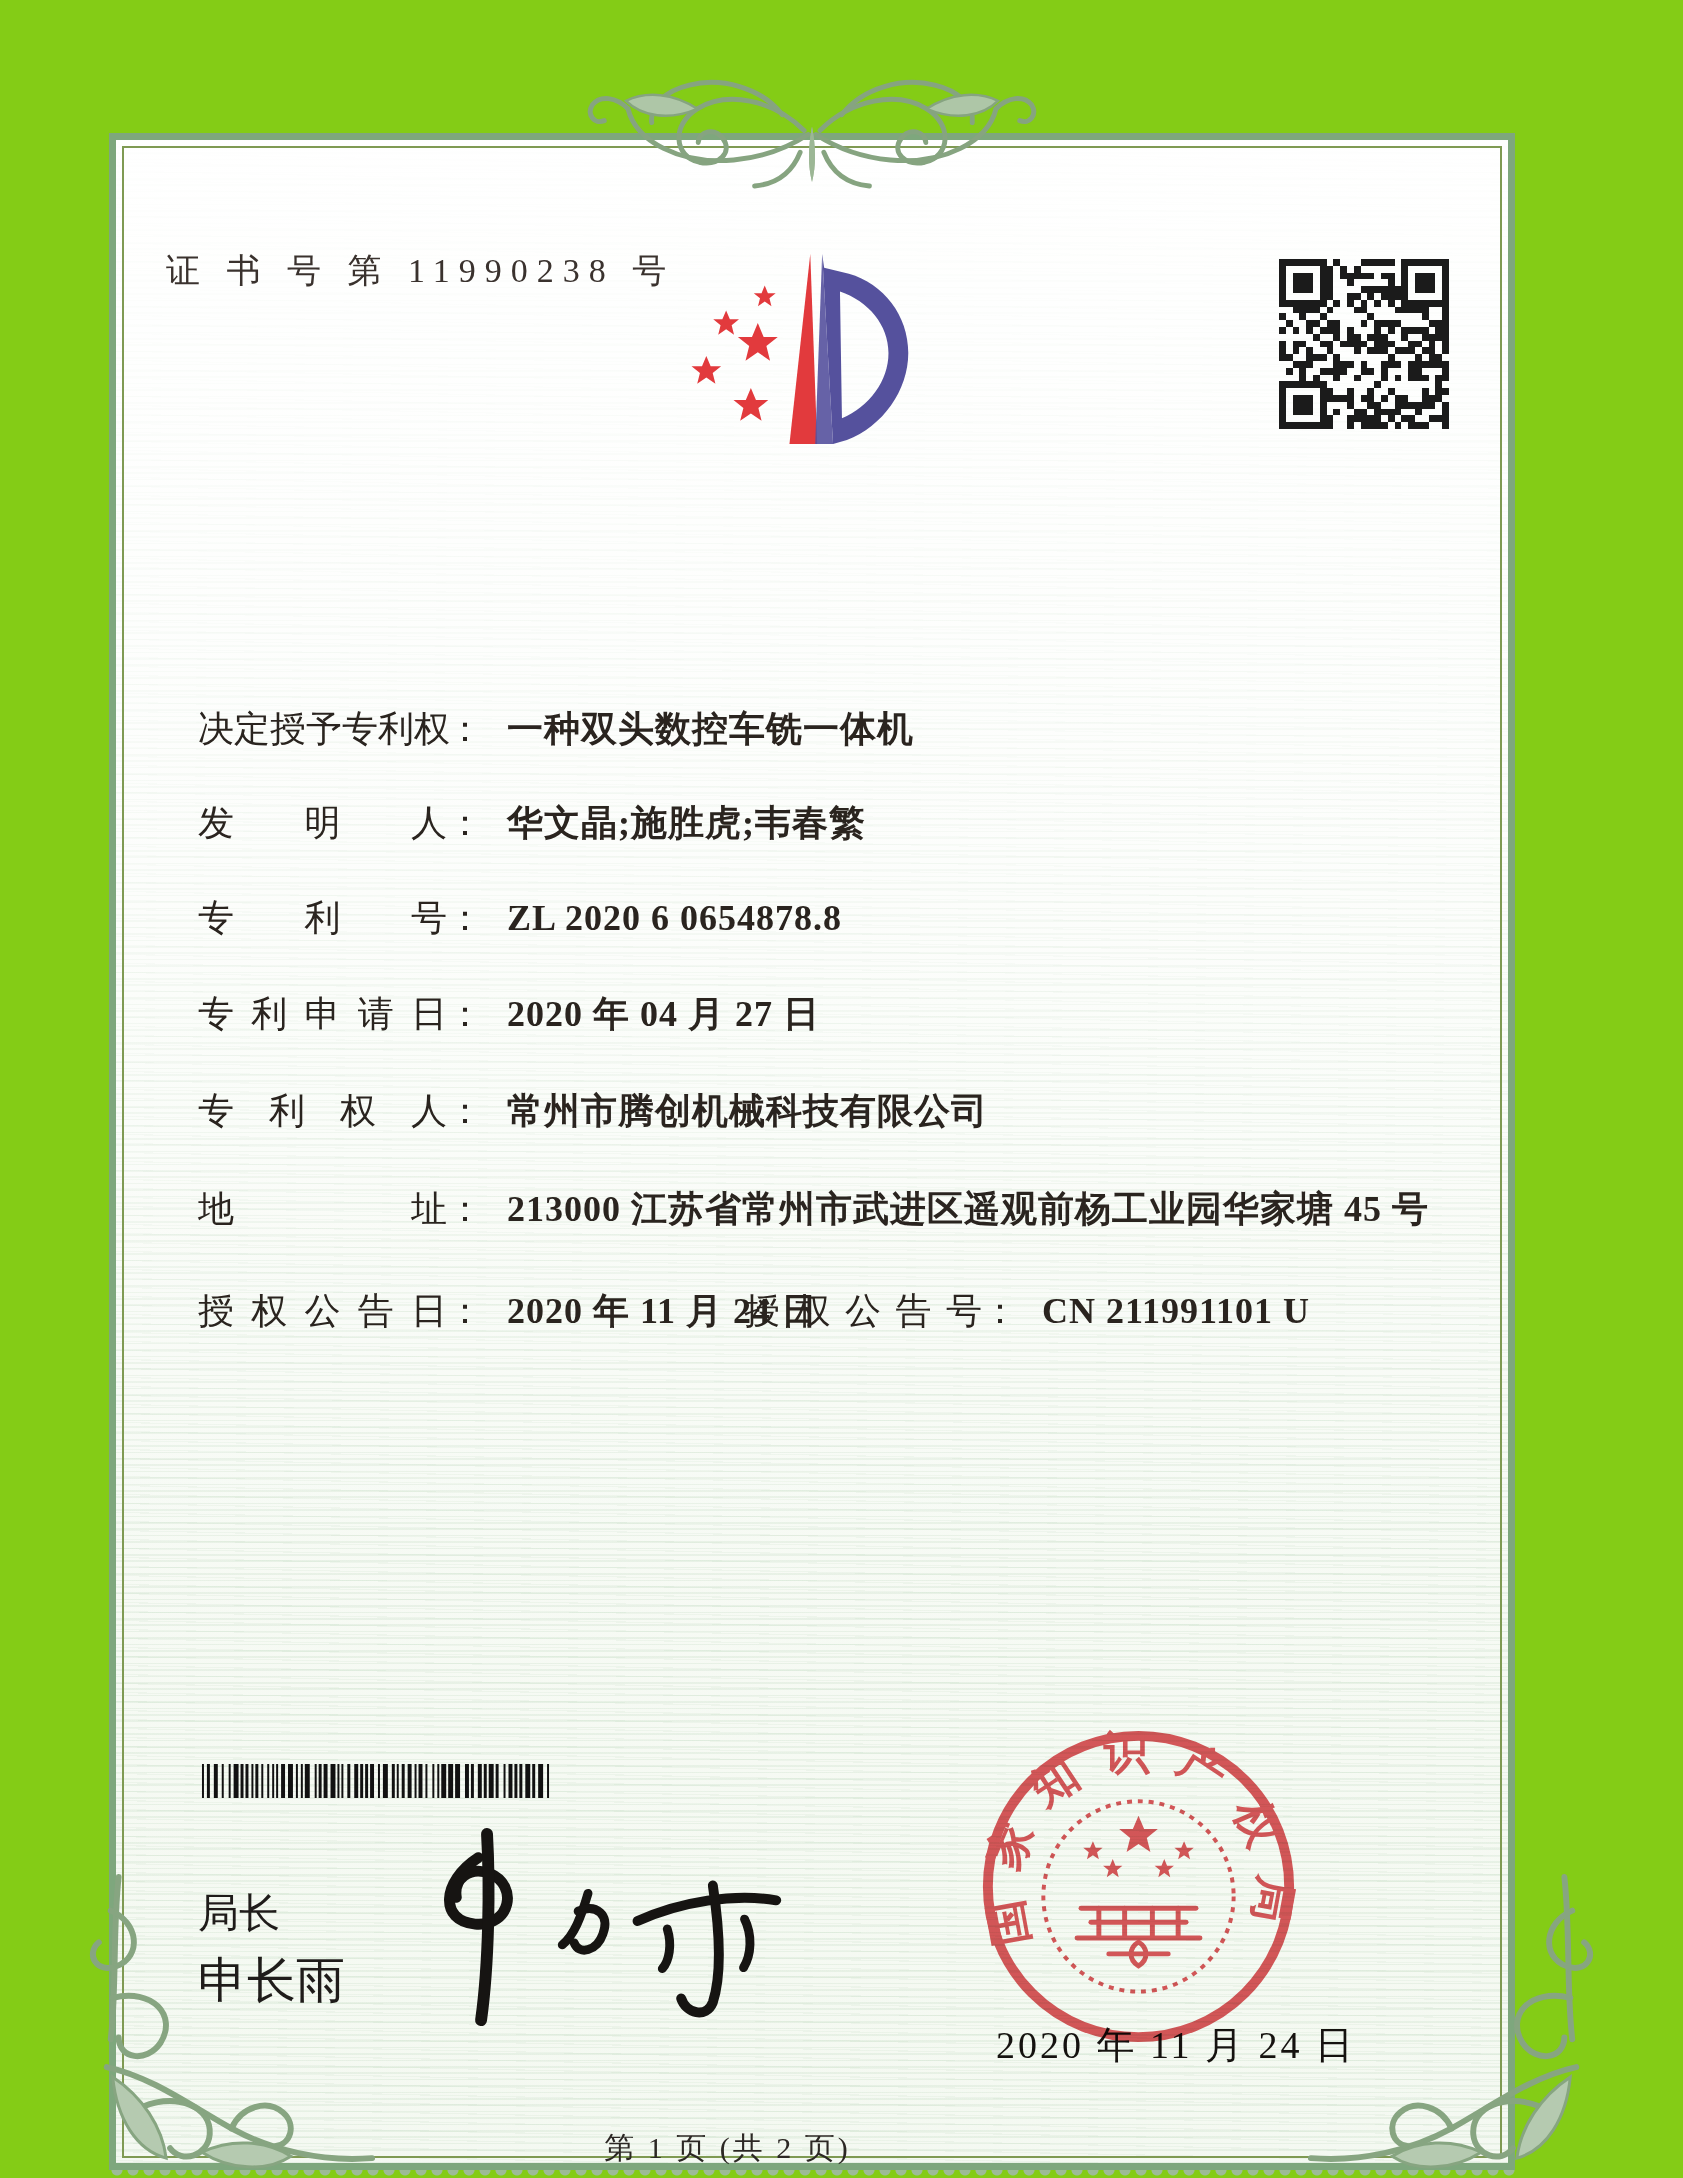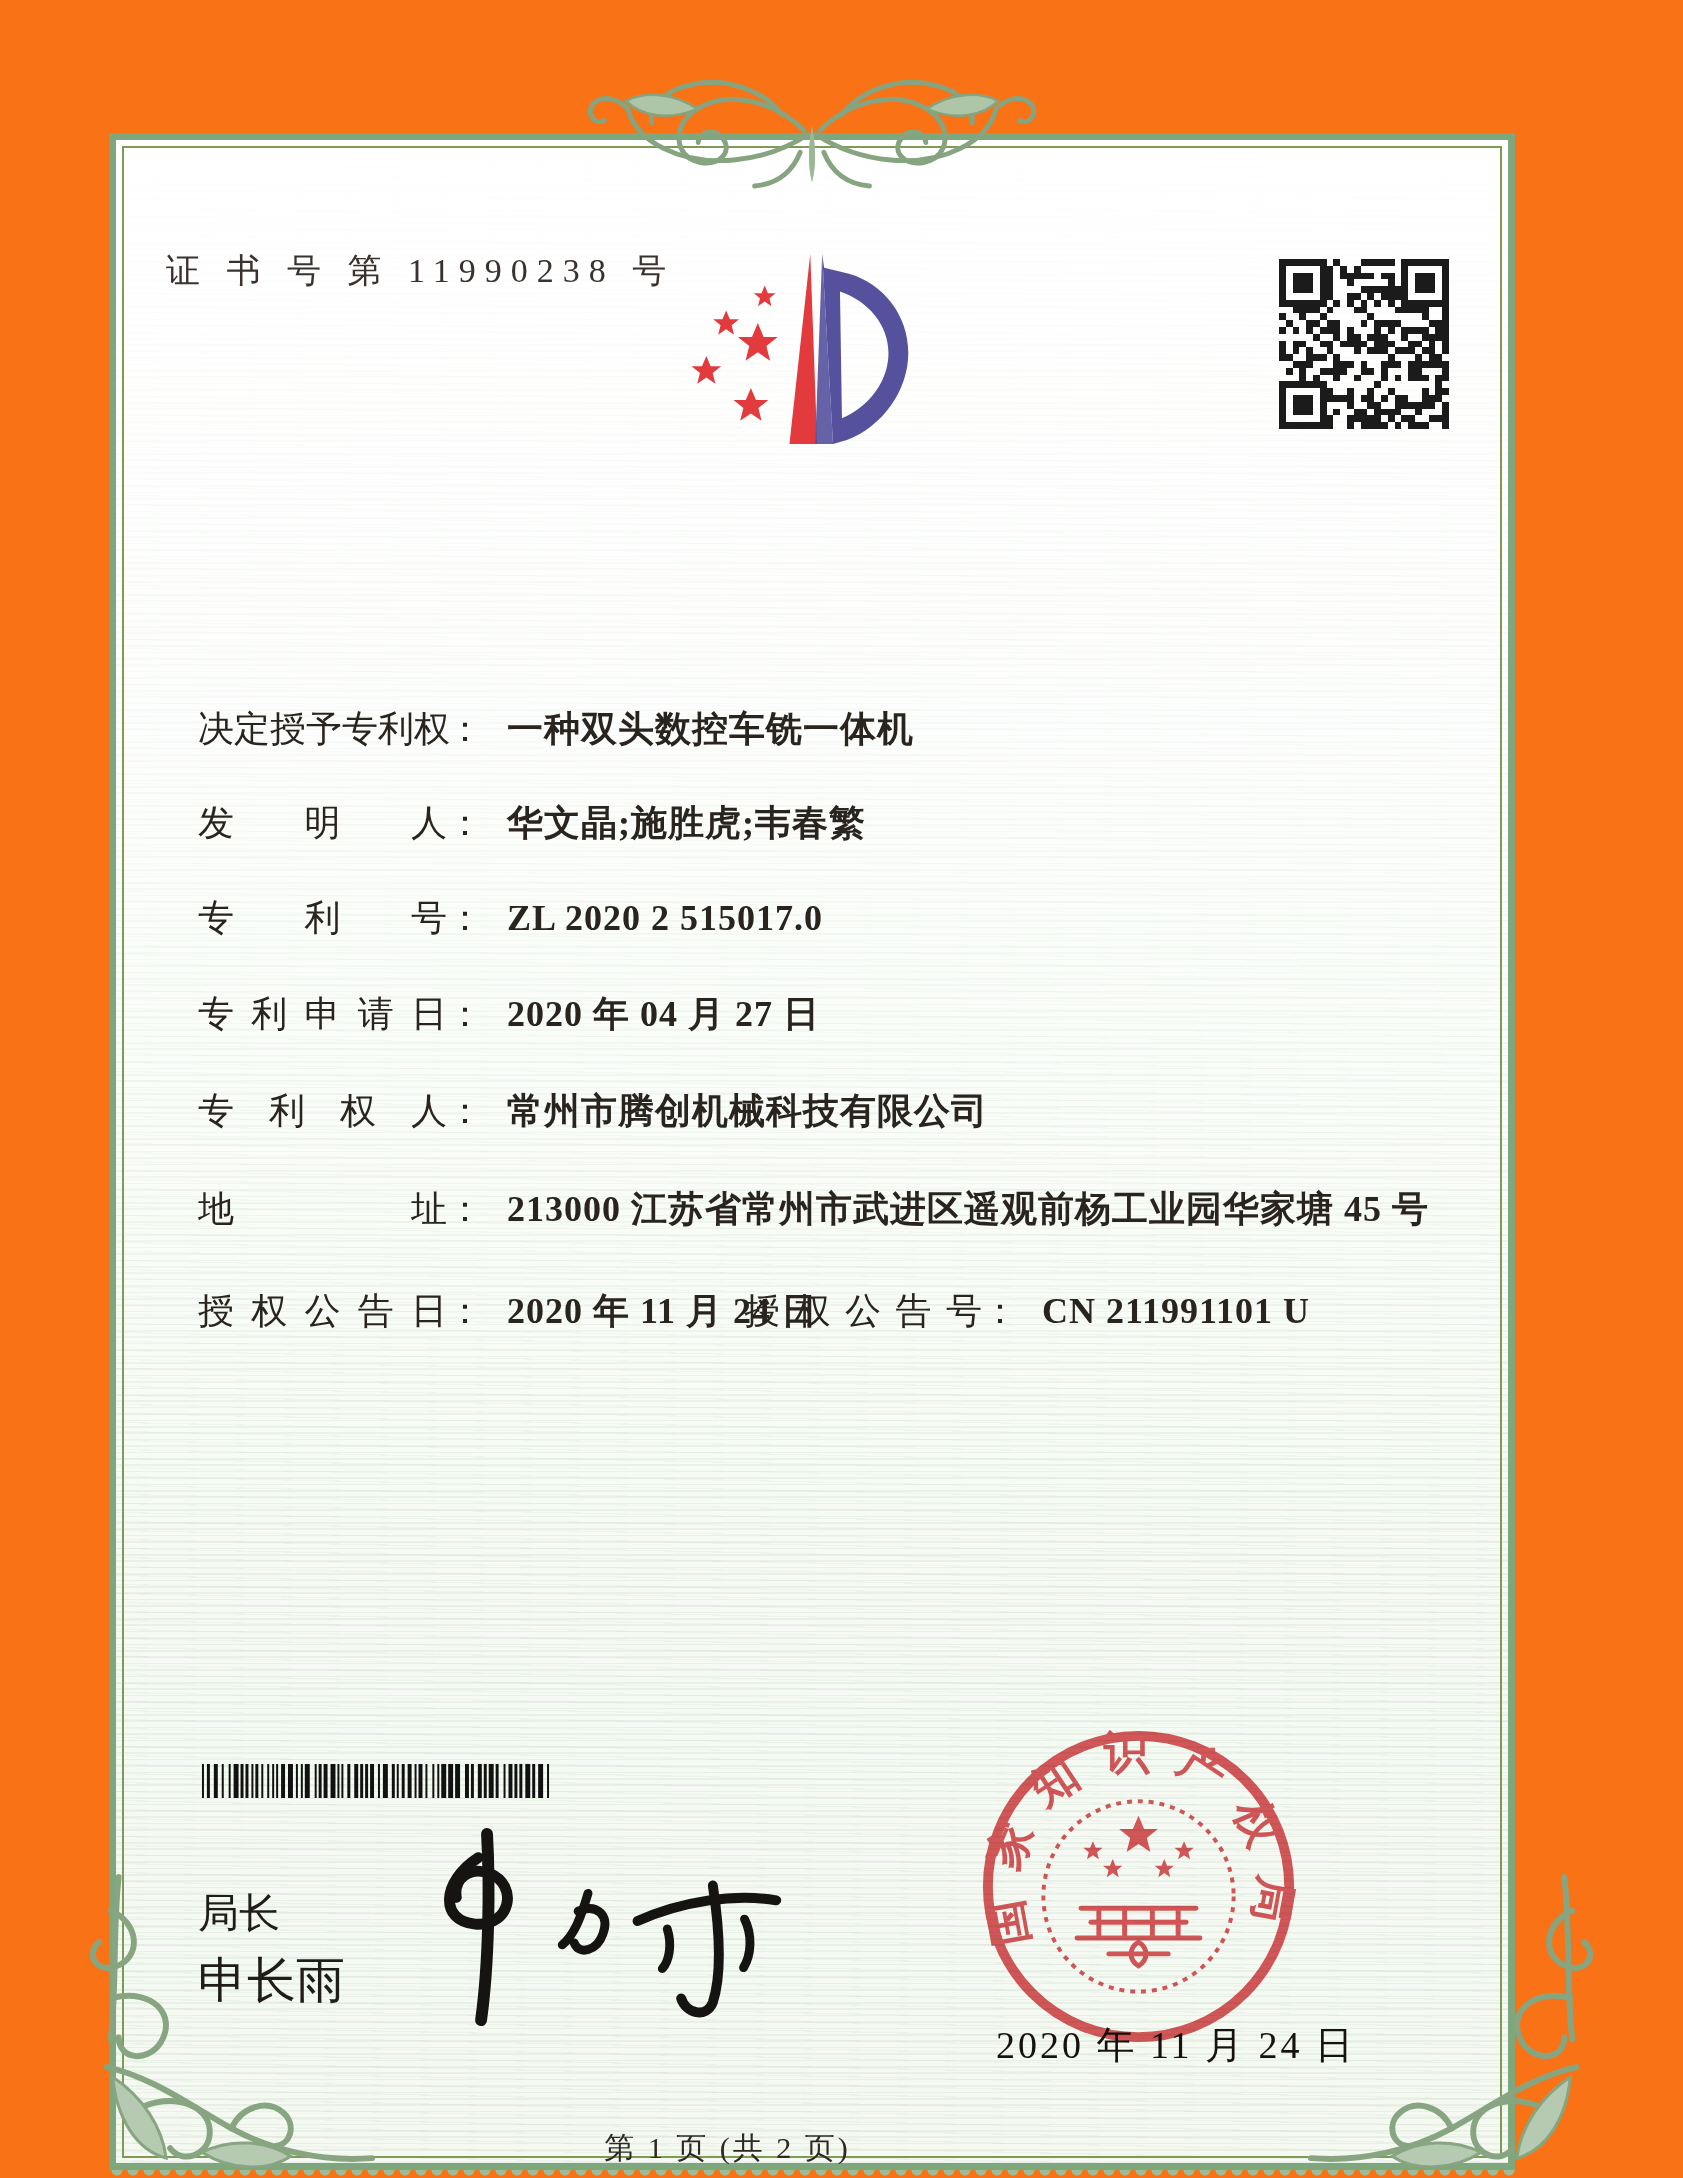--- a/index.html
+++ b/index.html
@@ -1,17 +1,17 @@
 <!DOCTYPE html>
 <html><head>
 <meta charset="utf-8">
 <style>
   html,body{margin:0;padding:0;background:#ffffff;}
   .page{
-    position:relative; width:1683px; height:2178px; background:#f97316;
+    position:relative; width:1683px; height:2178px; background:#84cc16;
     font-family:"Liberation Serif","DejaVu Serif",serif; overflow:hidden;
   }
   
   .guilloche{
     position:absolute; left:109px; top:133px; width:1406px; height:2037px;
     background:
       linear-gradient(180deg, rgba(255,255,255,0.95) 0%, rgba(255,255,255,0.55) 38%, rgba(255,255,255,0.1) 70%),
       repeating-linear-gradient(0deg, rgba(146,190,146,0.16) 0 1.6px, rgba(255,255,255,0) 1.6px 6.4px),
       repeating-linear-gradient(1.2deg, rgba(146,190,146,0.10) 0 1.2px, rgba(255,255,255,0) 1.2px 9px),
       linear-gradient(180deg,#fbfdfa,#f3f8f0);
@@ -457,21 +457,21 @@
     </svg>
 
 
   <div class="field" style="top:705px">
     <span class="flabel">决定授予专利权</span><span class="fcolon">：</span><span class="fvalue">一种双头数控车铣一体机</span>
   </div>
   <div class="field" style="top:799px">
     <span class="flabel">发明人</span><span class="fcolon">：</span><span class="fvalue">华文晶;施胜虎;韦春繁</span>
   </div>
   <div class="field" style="top:894px">
-    <span class="flabel">专利号</span><span class="fcolon">：</span><span class="fvalue">ZL 2020 2 515017.0</span>
+    <span class="flabel">专利号</span><span class="fcolon">：</span><span class="fvalue">ZL 2020 6 0654878.8</span>
   </div>
   <div class="field" style="top:990px">
     <span class="flabel">专利申请日</span><span class="fcolon">：</span><span class="fvalue">2020 年 04 月 27 日</span>
   </div>
   <div class="field" style="top:1087px">
     <span class="flabel">专利权人</span><span class="fcolon">：</span><span class="fvalue">常州市腾创机械科技有限公司</span>
   </div>
   <div class="field" style="top:1185px">
     <span class="flabel">地址</span><span class="fcolon">：</span><span class="fvalue">213000 江苏省常州市武进区遥观前杨工业园华家塘 45 号</span>
   </div>

